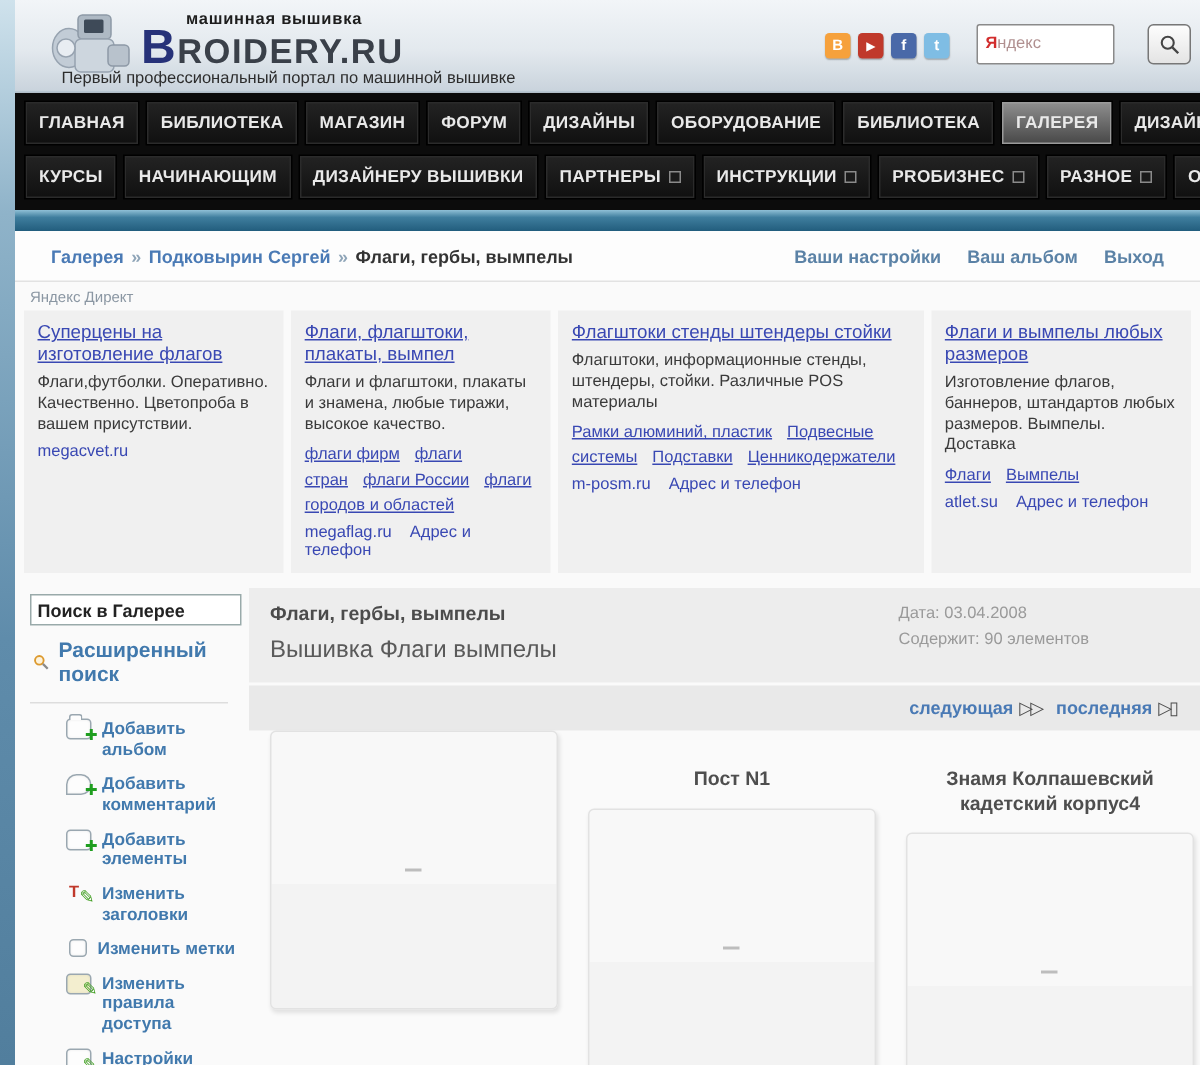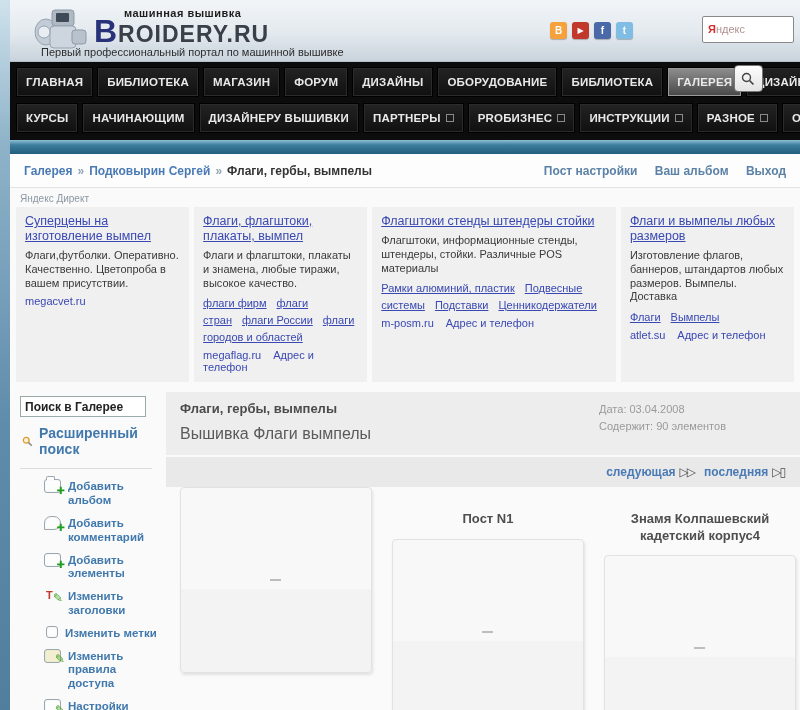--- a/index.html
+++ b/index.html
@@ -18,56 +18,56 @@
   .logo-top { font-size:11px; color:#1d1d1d; font-weight:bold; letter-spacing:.5px; margin:6px 0 0 30px; }
   .logo-main { font-size:23px; font-weight:bold; color:#3a4049; letter-spacing:1px; }
   .logo-main .bigB { font-size:32px; color:#273279; line-height:.8; }
   .tagline { position:absolute; left:31px; top:46px; font-size:11px; color:#2c2c2c; }
   .social { position:absolute; left:540px; top:22px; display:flex; gap:5px; }
   .soc { width:17px; height:17px; border-radius:3px; display:inline-flex; align-items:center; justify-content:center; color:#fff; font-size:10px; font-weight:bold; cursor:pointer; box-shadow:0 1px 1px rgba(0,0,0,.25); }
   .soc-blogger { background:#f6a13c; } .soc-blogger::before { content:"B"; }
   .soc-youtube { background:#c0392b; font-size:8px; } .soc-youtube::before { content:"▶"; }
   .soc-facebook { background:#4a69a8; } .soc-facebook::before { content:"f"; }
   .soc-twitter { background:#7fbde4; } .soc-twitter::before { content:"t"; }
-  .ya { position:absolute; right:6px; top:16px; display:flex; align-items:center; gap:22px;flex-direction:column; }
+  .ya { position:absolute; right:6px; top:16px; display:flex; align-items:center; gap:22px; }
   .ya-input { width:92px; height:27px; background:#fff; border:1px solid #8a8a8a; border-radius:2px; padding:6px 5px; font-size:11px; cursor:text; }
   .ya-input em { font-style:normal; color:#d22e2e; font-weight:bold; }
   .ya-input span { color:#b09090; }
   .ya-btn { width:29px; height:27px; border:1px solid #777; border-radius:4px; background:linear-gradient(180deg,#fdfdfd,#e4e4e4); cursor:pointer; display:flex; align-items:center; justify-content:center; }
 
   
   .nav { background:#0c0c0c; padding:2px 4px 4px; }
   .nav-row { display:flex; }
   .nav-btn { display:inline-flex; align-items:center; gap:5px; margin:3px 2px; padding:8px 9px; background:linear-gradient(180deg,#232323,#101010); border:1px solid #000; box-shadow:inset 0 0 0 1px #2b2b2b; color:#e9e9e9; font-size:11.5px; font-weight:bold; letter-spacing:.2px; text-decoration:none; white-space:nowrap; cursor:pointer; }
   .nav-btn.active { background:linear-gradient(180deg,#8f8f8f,#474747); box-shadow:inset 0 0 0 1px #9a9a9a; }
   .dd-sq { width:8px; height:8px; border:1px solid #8a8a8a; background:#1a1a1a; display:inline-block; }
   .strip { height:14px; background:linear-gradient(180deg,#8fc0d6 0%,#3f7e9e 35%,#225d7d 100%); }
 
   
   .content { background:#fafafa; min-height:540px; }
-  .crumbbar { background:#fdfdfd; border-bottom:1px solid #e2e2e2; padding:10px 14px 9px; display:flex; justify-content:space-between; font-size:12px; }
+  .crumbbar { background:#fdfdfd; border-bottom:1px solid #e2e2e2; padding:10px 24px 9px; display:flex; justify-content:space-between; font-size:12px; }
   .crumbs a { color:#4a7ab5; font-weight:bold; text-decoration:none; cursor:pointer; }
   .crumb-sep { color:#8fa5b8; margin:0 5px; font-weight:bold; }
   .crumb-cur { color:#333; font-weight:bold; }
   .userlinks a { color:#5b82a6; font-weight:bold; text-decoration:none; margin-left:14px; cursor:pointer; }
 
   .yad-label { font-size:10px; color:#8b97a3; margin:5px 0 3px 10px; }
   .ads { display:flex; margin:0 6px; gap:5px; }
   .ad { flex:1 1 0; background:#f0f0f0; padding:7px 9px 9px; min-height:120px; font-size:11px; }
   .ad-title { display:block; color:#3948b3; font-size:12.5px; line-height:1.2; text-decoration:underline; margin-bottom:5px; cursor:pointer; }
   .ad-text { color:#3a3a3a; line-height:1.25; margin-bottom:5px; }
   .ad-links { line-height:1.55; }
   .ad-links a { color:#3948b3; text-decoration:underline; margin-right:10px; cursor:pointer; }
   .ad-foot { margin-top:3px; }
   .ad-foot a { color:#3948b3; text-decoration:none; margin-right:12px; cursor:pointer; }
 
   
   .main { display:flex; margin-top:10px; }
   .sidebar { width:150px; padding:4px 0 0 10px; flex:0 0 150px; }
-  .sb-search { width:126px; height:21px; border:1px solid #9aa; background:#fff; font-size:12px; font-weight:bold; color:#222; padding:0 4px; font-family:"Liberation Sans",sans-serif; }
+  .sb-search { width:141px; height:21px; border:1px solid #9aa; background:#fff; font-size:12px; font-weight:bold; color:#222; padding:0 4px; font-family:"Liberation Sans",sans-serif; }
   .sb-adv { display:flex; align-items:center; gap:6px; margin:8px 0 0 2px; color:#4179ad; font-size:14px; font-weight:bold; text-decoration:none; cursor:pointer; }
   .sb-hr { border:none; border-top:1px solid #ddd; margin:11px 8px 10px 0; }
   .sb-list { list-style:none; }
   .sb-item { display:flex; align-items:flex-start; gap:7px; margin:8px 0; color:#4179ad; font-size:11.5px; font-weight:bold; line-height:1.2; text-decoration:none; cursor:pointer;padding-left:24px; }
   .sb-item span.lbl { padding-top:1px; }
 
   .ic { width:17px; height:14px; flex:0 0 17px; position:relative; display:inline-block; background:#fdfdfd; border:1px solid #9aa7b0; border-radius:3px; box-shadow:inset 0 0 2px rgba(0,0,0,.07); }
   .ic::after { position:absolute; right:-5px; bottom:-5px; font-size:10px; font-weight:bold; }
   .ic.add-album-icon::before, .ic.move-album-icon::before, .ic.delete-album-icon::before { content:""; position:absolute; top:-4px; left:1px; width:7px; height:3px; background:#fdfdfd; border:1px solid #9aa7b0; border-bottom:none; border-radius:2px 2px 0 0; }
   .ic.add-album-icon::after, .ic.add-comment-icon::after, .ic.add-items-icon::after { content:"✚"; color:#1f9e1f; }
@@ -185,26 +185,26 @@
         <a class="nav-btn">
           <span>ДИЗАЙНЕРУ ВЫШИВКИ</span>
         </a>
 
         <a class="nav-btn">
           <span>ПАРТНЕРЫ</span>
           <span class="dd-sq"></span>
         </a>
 
         <a class="nav-btn">
+          <span>ИНСТРУКЦИИ</span>
+          <span class="dd-sq"></span>
+        </a>
+
+        <a class="nav-btn">
           <span>PROБИЗНЕС</span>
-          <span class="dd-sq"></span>
-        </a>
-
-        <a class="nav-btn">
-          <span>ИНСТРУКЦИИ</span>
           <span class="dd-sq"></span>
         </a>
 
         <a class="nav-btn">
           <span>РАЗНОЕ</span>
           <span class="dd-sq"></span>
         </a>
 
         <a class="nav-btn">
           <span>О НАС</span>
@@ -213,30 +213,30 @@
   </div>
   <div class="strip"></div>
 
   <div class="content">
 
     <div class="crumbbar">
       <div class="crumbs">
         <a>Галерея</a><span class="crumb-sep">»</span><a>Подковырин Сергей</a><span class="crumb-sep">»</span><span class="crumb-cur">Флаги, гербы, вымпелы</span>
       </div>
       <div class="userlinks">
-        <a>Пост настройки</a>
+        <a>Ваши настройки</a>
         <a>Ваш альбом</a>
         <a>Выход</a>
       </div>
     </div>
 
     <div class="yad-label">Яндекс Директ</div>
     <div class="ads">
       <div class="ad">
-        <a class="ad-title">Суперцены на изготовление вымпел</a>
+        <a class="ad-title">Суперцены на изготовление флагов</a>
         <div class="ad-text">Флаги,футболки. Оперативно. Качественно. Цветопроба в вашем присутствии.</div>
         <div class="ad-links"></div>
         <div class="ad-foot"><a>megacvet.ru</a><a></a></div>
       </div>
       <div class="ad">
         <a class="ad-title">Флаги, флагштоки, плакаты, вымпел</a>
         <div class="ad-text">Флаги и флагштоки, плакаты и знамена, любые тиражи, высокое качество.</div>
         <div class="ad-links"><a>флаги фирм</a><a>флаги стран</a><a>флаги России</a><a>флаги городов и областей</a></div>
         <div class="ad-foot"><a>megaflag.ru</a><a>Адрес и телефон</a></div>
       </div>

